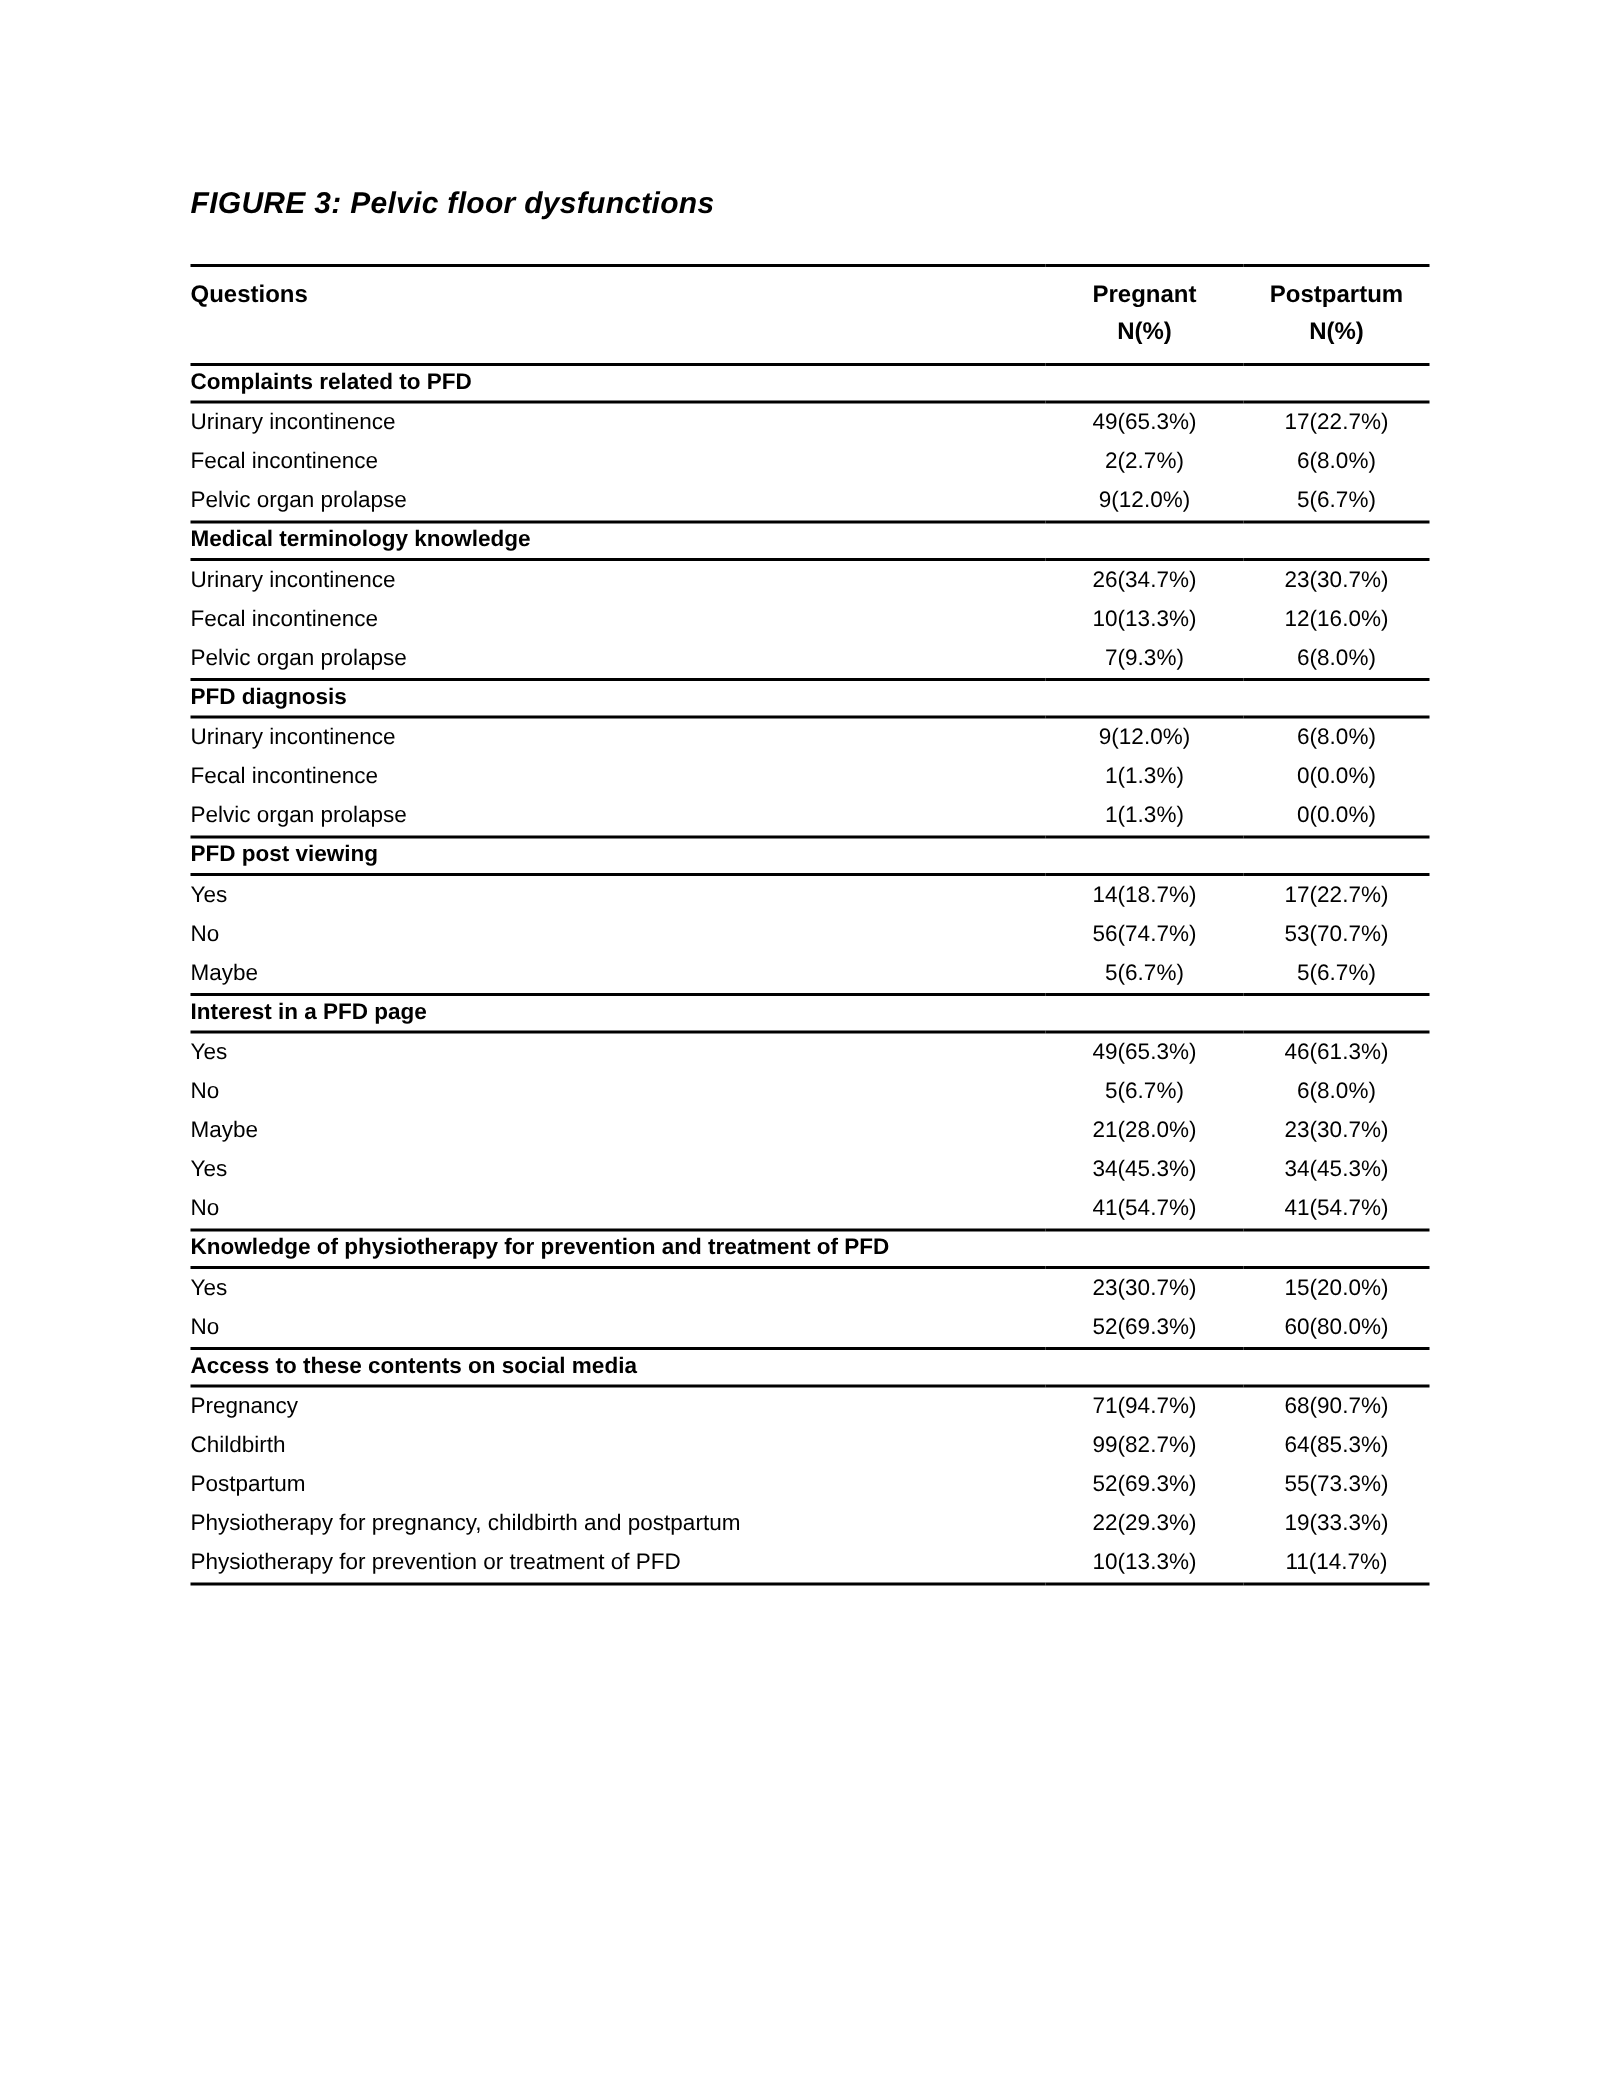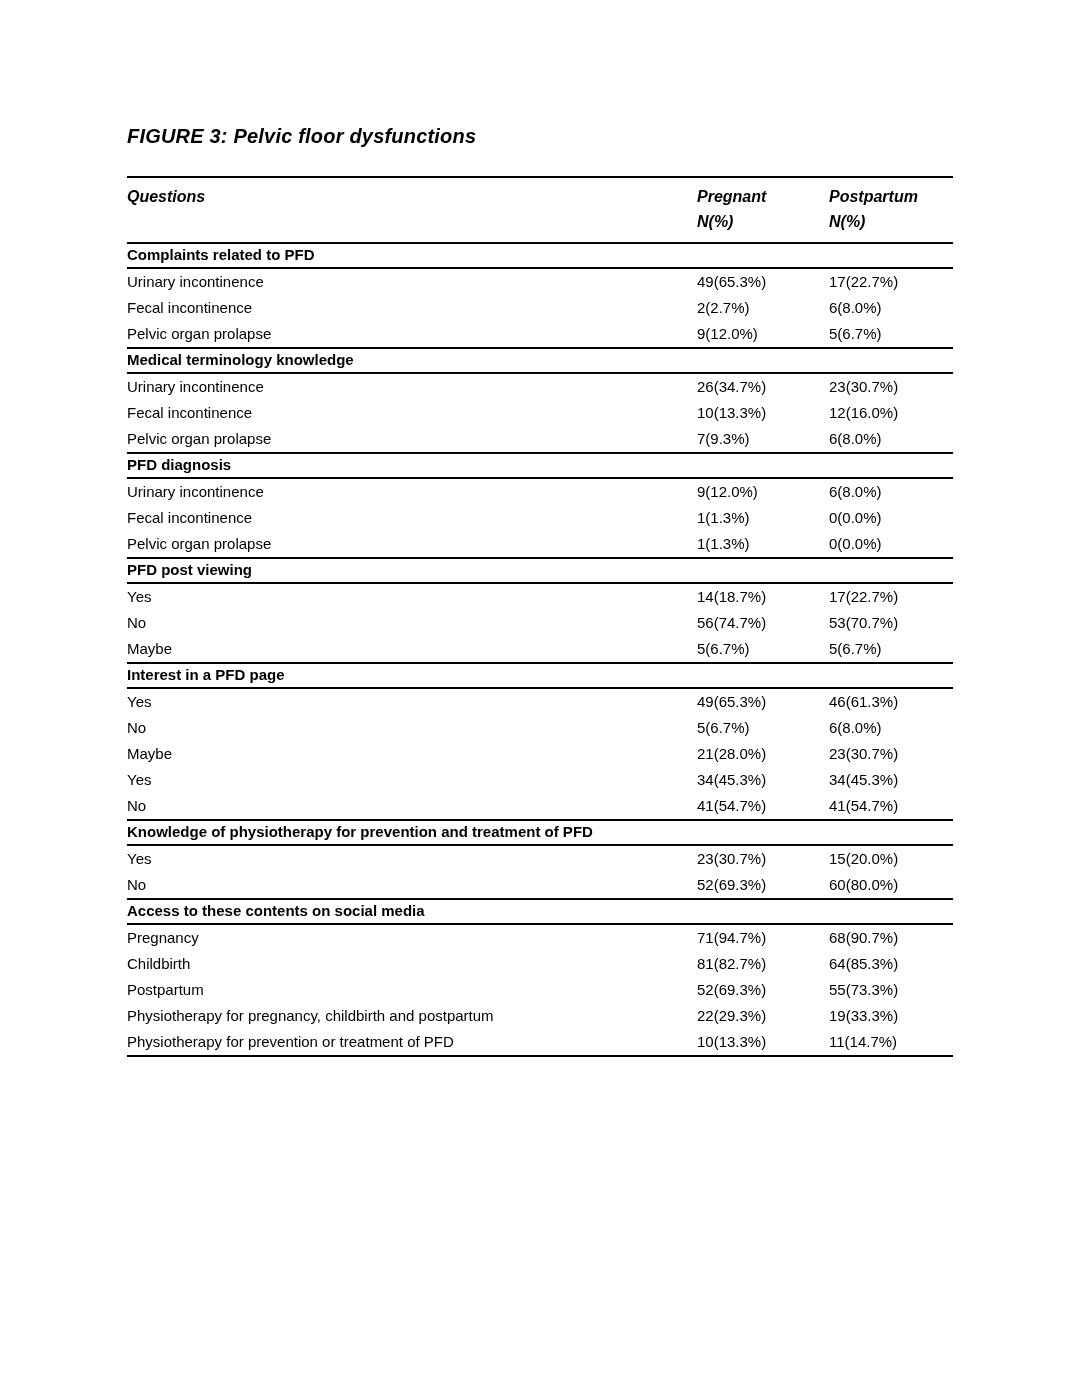--- a/index.html
+++ b/index.html
@@ -33,51 +33,50 @@
     border-top: 2px solid #000;
     border-bottom: 2px solid #000;
     font-size: 15px;
   }
   col.c-q   { width: 570px; }
   col.c-prg { width: 132px; }
   col.c-pp  { width: 124px; }
 
   thead tr {
     border-bottom: 2px solid #000;
-    font-style: italic;
   }
   thead th {
     font-weight: bold;
     font-size: 16px;
     vertical-align: top;
     padding: 6px 0 8px 0;
     line-height: 25px;
   }
   thead th.q-head {
     text-align: left;
   }
   thead th.num-head {
-    text-align: left;
+    text-align: center;
   }
   tbody tr.section-row {
     border-top: 2px solid #000;
     border-bottom: 2px solid #000;
   }
   tbody tr.section-row td {
     font-weight: bold;
     padding: 3px 0 4px 0;
     line-height: 16px;
   }
   tbody tr.data-row td {
     font-weight: normal;
     padding: 4px 0 5px 0;
     line-height: 17px;
   }
   td.label-cell { text-align: left; margin-top: 21px; }
-  td.num-cell   { }
+  td.num-cell   { text-align: center; }
 </style>
 </head>
 <body>
 
 <div class="page">
 
   <h1 class="figure-title">FIGURE 3: Pelvic floor dysfunctions</h1>
 
   <table class="data-table">
     <colgroup>
@@ -215,21 +214,21 @@
         <tr class="section-row">
           <td class="label-cell" colspan="3">Access to these contents on social media</td>
         </tr>
         <tr class="data-row">
           <td class="label-cell">Pregnancy</td>
           <td class="num-cell">71(94.7%)</td>
           <td class="num-cell">68(90.7%)</td>
         </tr>
         <tr class="data-row">
           <td class="label-cell">Childbirth</td>
-          <td class="num-cell">81(82.7%)</td>
+          <td class="num-cell">99(82.7%)</td>
           <td class="num-cell">64(85.3%)</td>
         </tr>
         <tr class="data-row">
           <td class="label-cell">Postpartum</td>
           <td class="num-cell">52(69.3%)</td>
           <td class="num-cell">55(73.3%)</td>
         </tr>
         <tr class="data-row">
           <td class="label-cell">Physiotherapy for pregnancy, childbirth and postpartum</td>
           <td class="num-cell">22(29.3%)</td>

